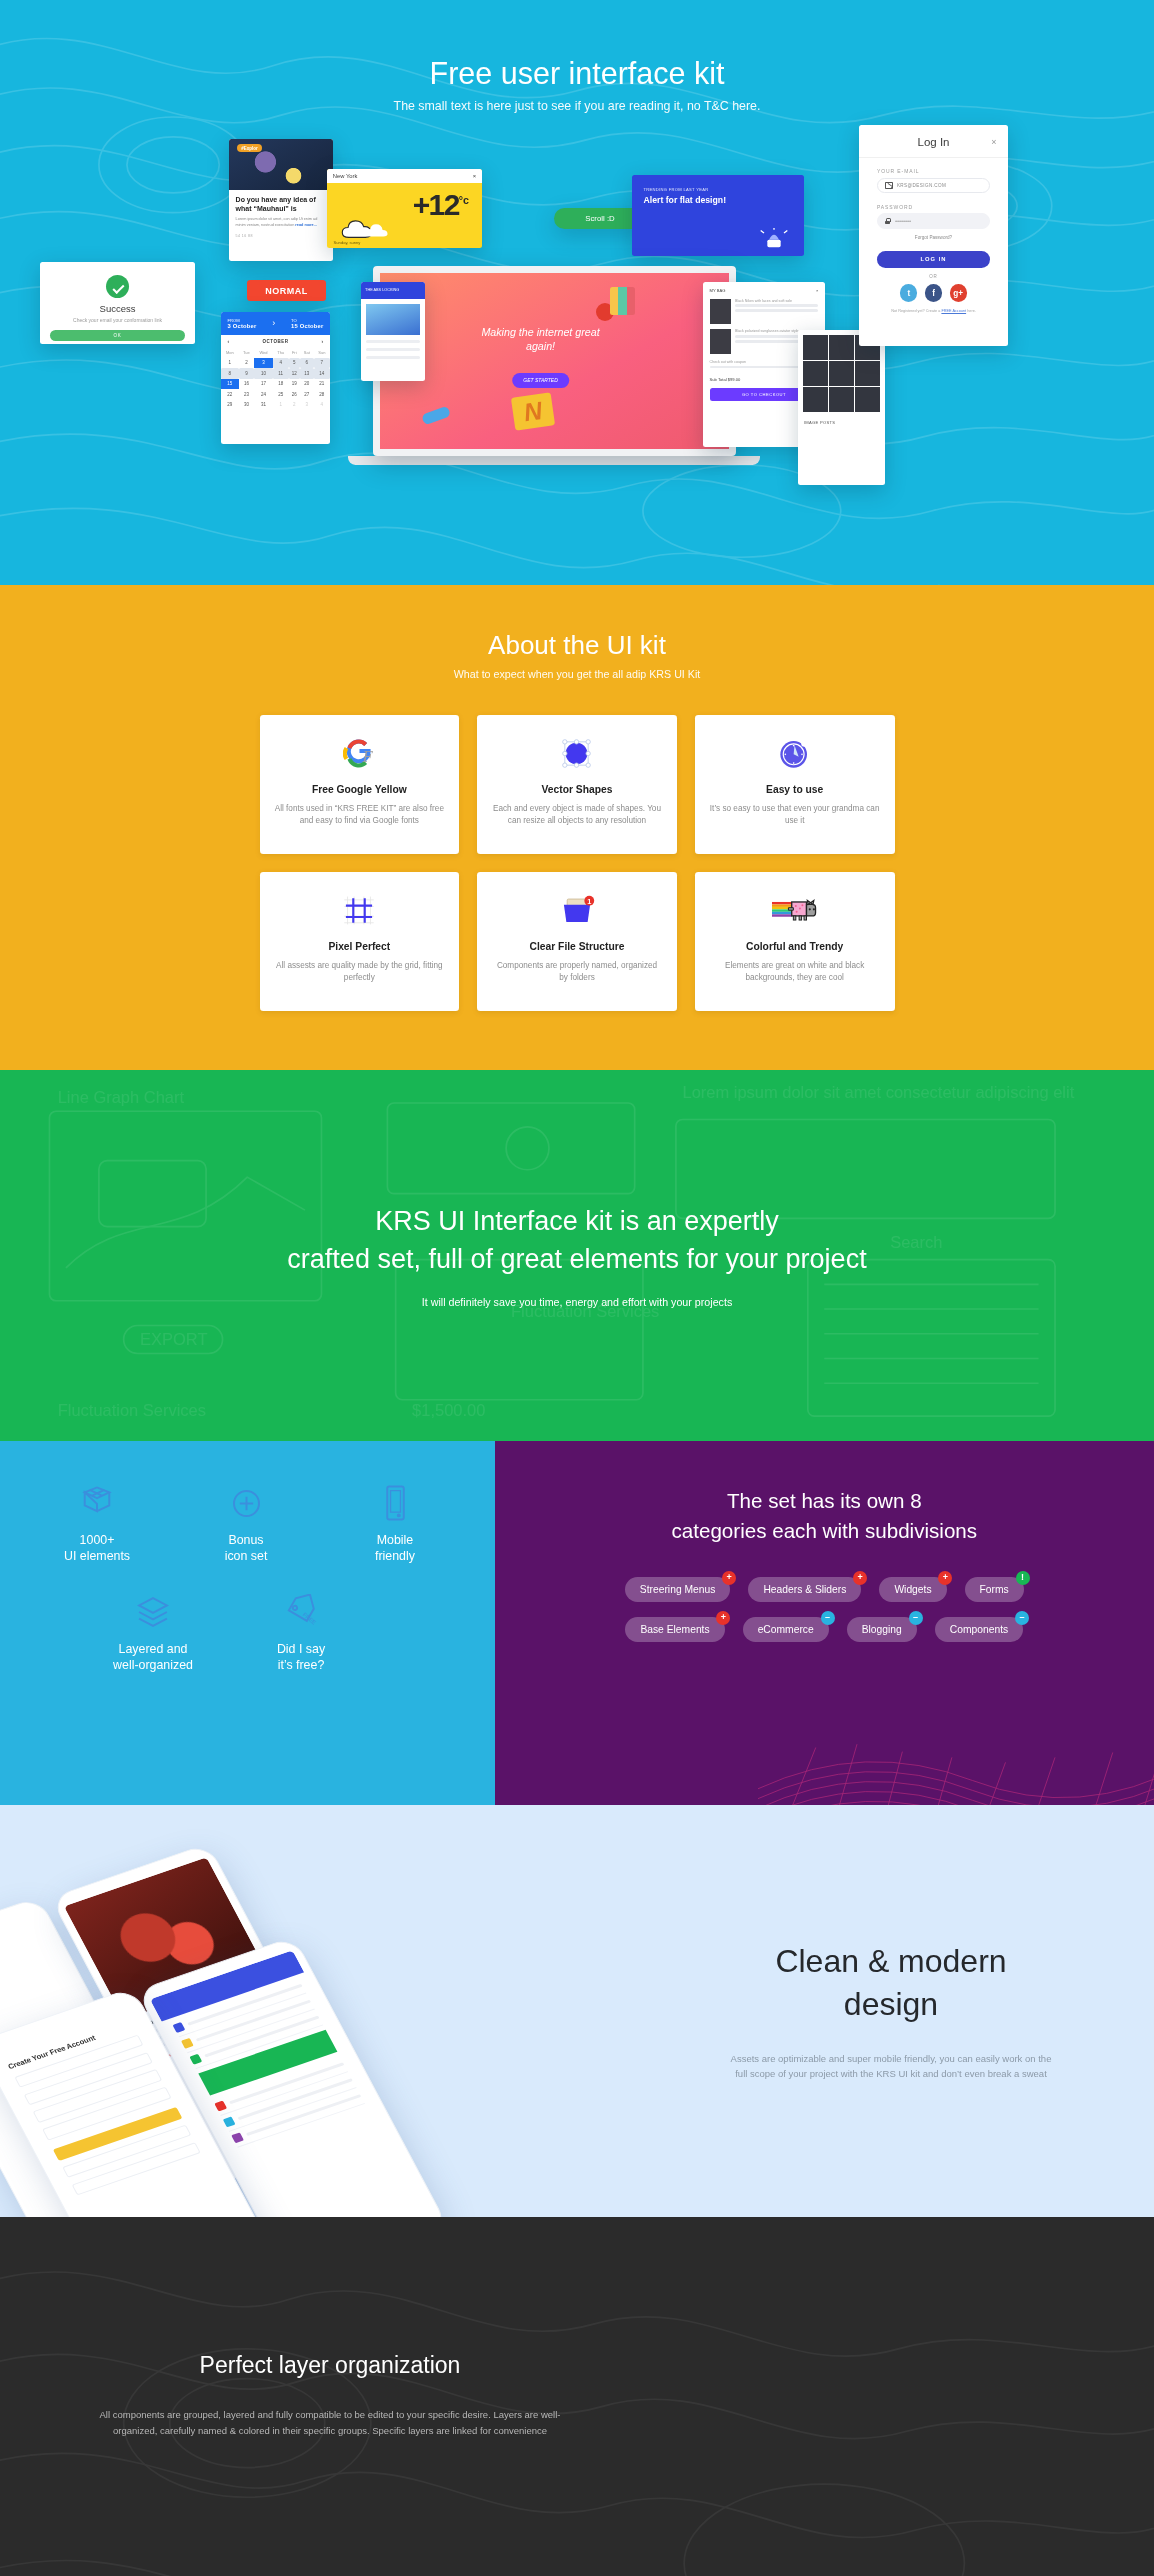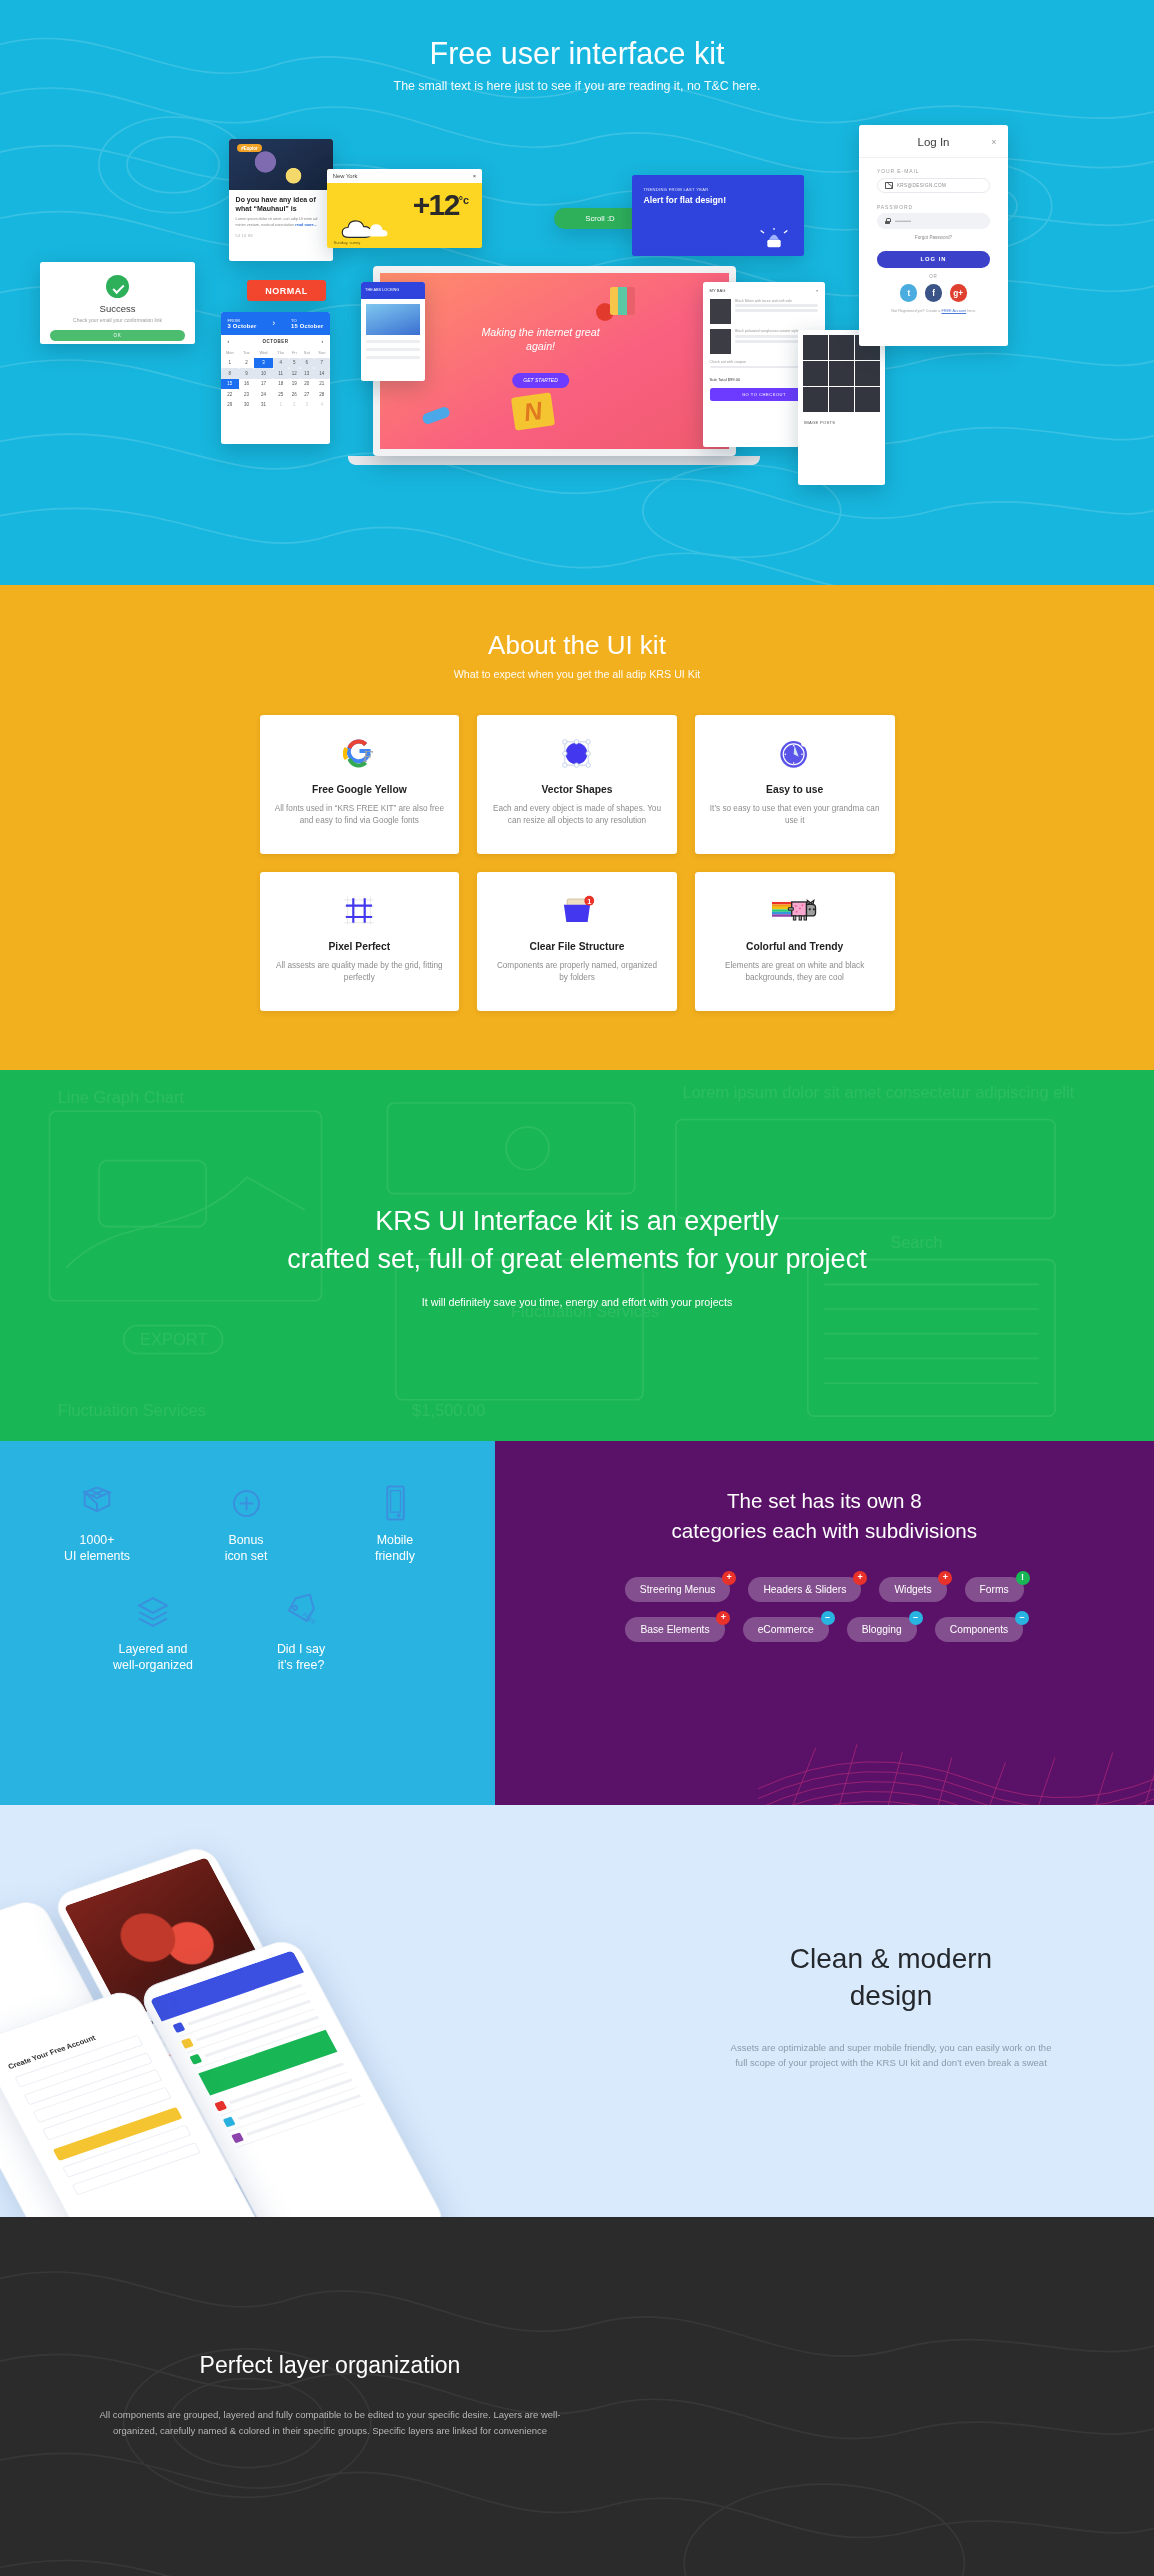--- a/index.html
+++ b/index.html
@@ -11,21 +11,21 @@
     overflow-x: hidden;
   }
   .page { width: 1154px; position: relative; }
 
   
   .sec { position: relative; width: 1154px; overflow: hidden; }
 
   
   .hero { height: 585px; background: #17b6de; }
   .topo { position: absolute; inset: 0; opacity: .5; }
-  .hero-head { position: relative; padding-top: 36px; z-index: 5; }
+  .hero-head { position: relative; padding-top: 56px; z-index: 5; }
   .hero-head h1 { font-size: 30.5px; font-weight: 300; color: #fff; text-align:center; }
   .hero-head p { margin-top: 8.2px; font-size: 12.4px; color: rgba(255,255,255,.95); text-align:center; }
 
   .mock { position: absolute; background: #fff; border-radius: 2.5px;
           box-shadow: 0 6.6px 21.4px rgba(0,40,60,.22); overflow: hidden; }
 
   
   .m-success { left: 40px; top: 262px; width: 155px; height: 82px; padding: 11.5px 10px; text-align: center; }
   .m-success .tick { width: 23px; height: 23px; border-radius: 50%; background: #2eaf5a; margin: 1.6px auto 5px;
                      position: relative; }
@@ -207,21 +207,21 @@
           display:flex; align-items:center; padding: 0 15px; color:#fff; font-size: 10.3px; }
   .badge { position:absolute; right: -5.8px; top: -6.6px; width: 14px; height: 14px; border-radius: 50%;
            color:#fff; font-size: 9px; font-weight: 700; display:flex; align-items:center;
            justify-content:center; line-height: 1; }
   .b-red { background:#e8322a; } .b-green { background:#18b654; } .b-blue { background:#29b3e0; }
   .wave { position:absolute; right: -33px; bottom: -25px; width: 429px; height: 165px; z-index: 1; opacity: .85;}
 
   
   .clean { height: 412px; background:#d9eafc; position:relative; overflow:hidden; }
   .clean-txt { position:absolute; left: 726px; top: 135px; width: 330px; text-align:center;}
-  .clean-txt h2 { font-size: 28px; font-weight: 300; color:#25282c; line-height: 1.35;}
+  .clean-txt h2 { font-size: 32px; font-weight: 300; color:#25282c; line-height: 1.35;}
   .clean-txt p { font-size: 9.5px; line-height: 1.6; color:#8c9aa8; margin-top: 25px;}
 
   .ph { position:absolute; background:#fff; border-radius: 21.4px; box-shadow: 0 11.5px 33px rgba(60,90,140,.22);
         border: 0.8px solid #eef2f7; overflow:hidden; }
   .ph-screen { position:absolute; inset: 11.5px 6.6px; background:#fff; overflow:hidden; border-radius: 5px;}
   .ph1 { left: -43px; top: 99px; width: 162px; height: 327px; transform: rotate(-28deg) skewY(9deg); }
   .ph2 { left: 124px; top: 46px; width: 165px; height: 330px; transform: rotate(-28deg) skewY(9deg); }
   .ph3 { left: 49px; top: 190px; width: 165px; height: 330px; transform: rotate(-28deg) skewY(9deg); }
   .ph4 { left: 210px; top: 139px; width: 165px; height: 330px; transform: rotate(-28deg) skewY(9deg); }
   .food { position:absolute; inset:0 0 58% 0; background:

